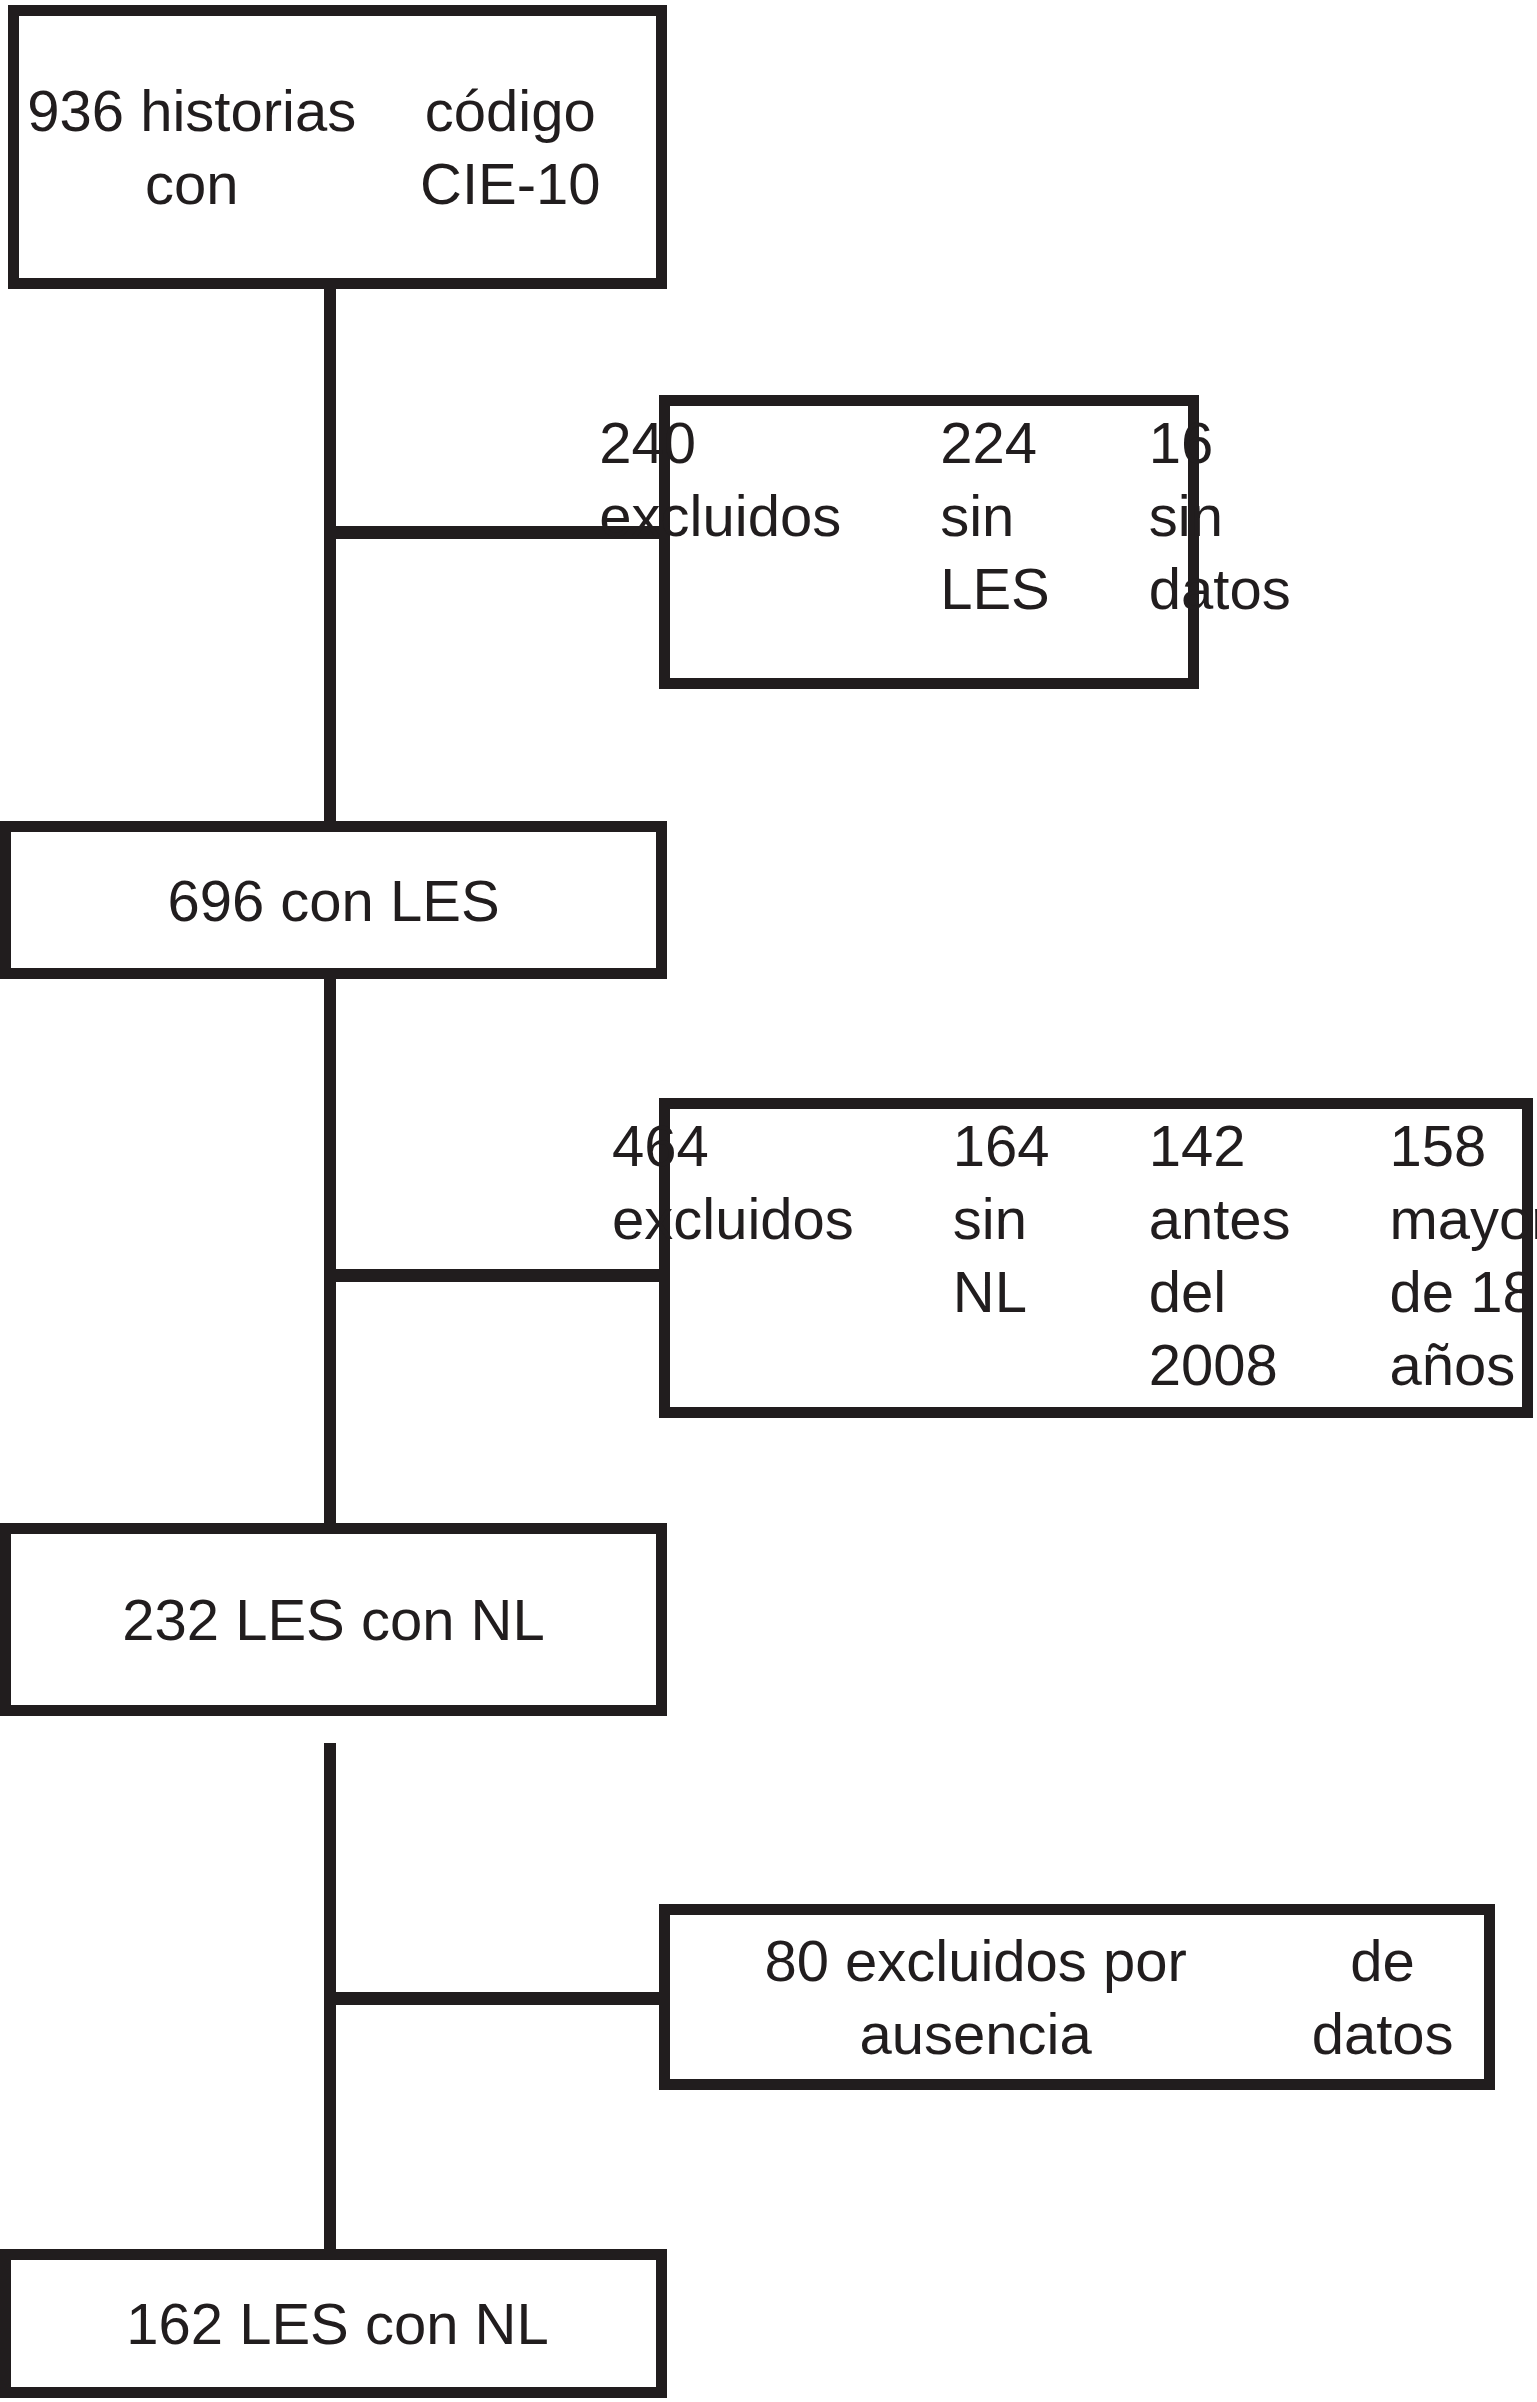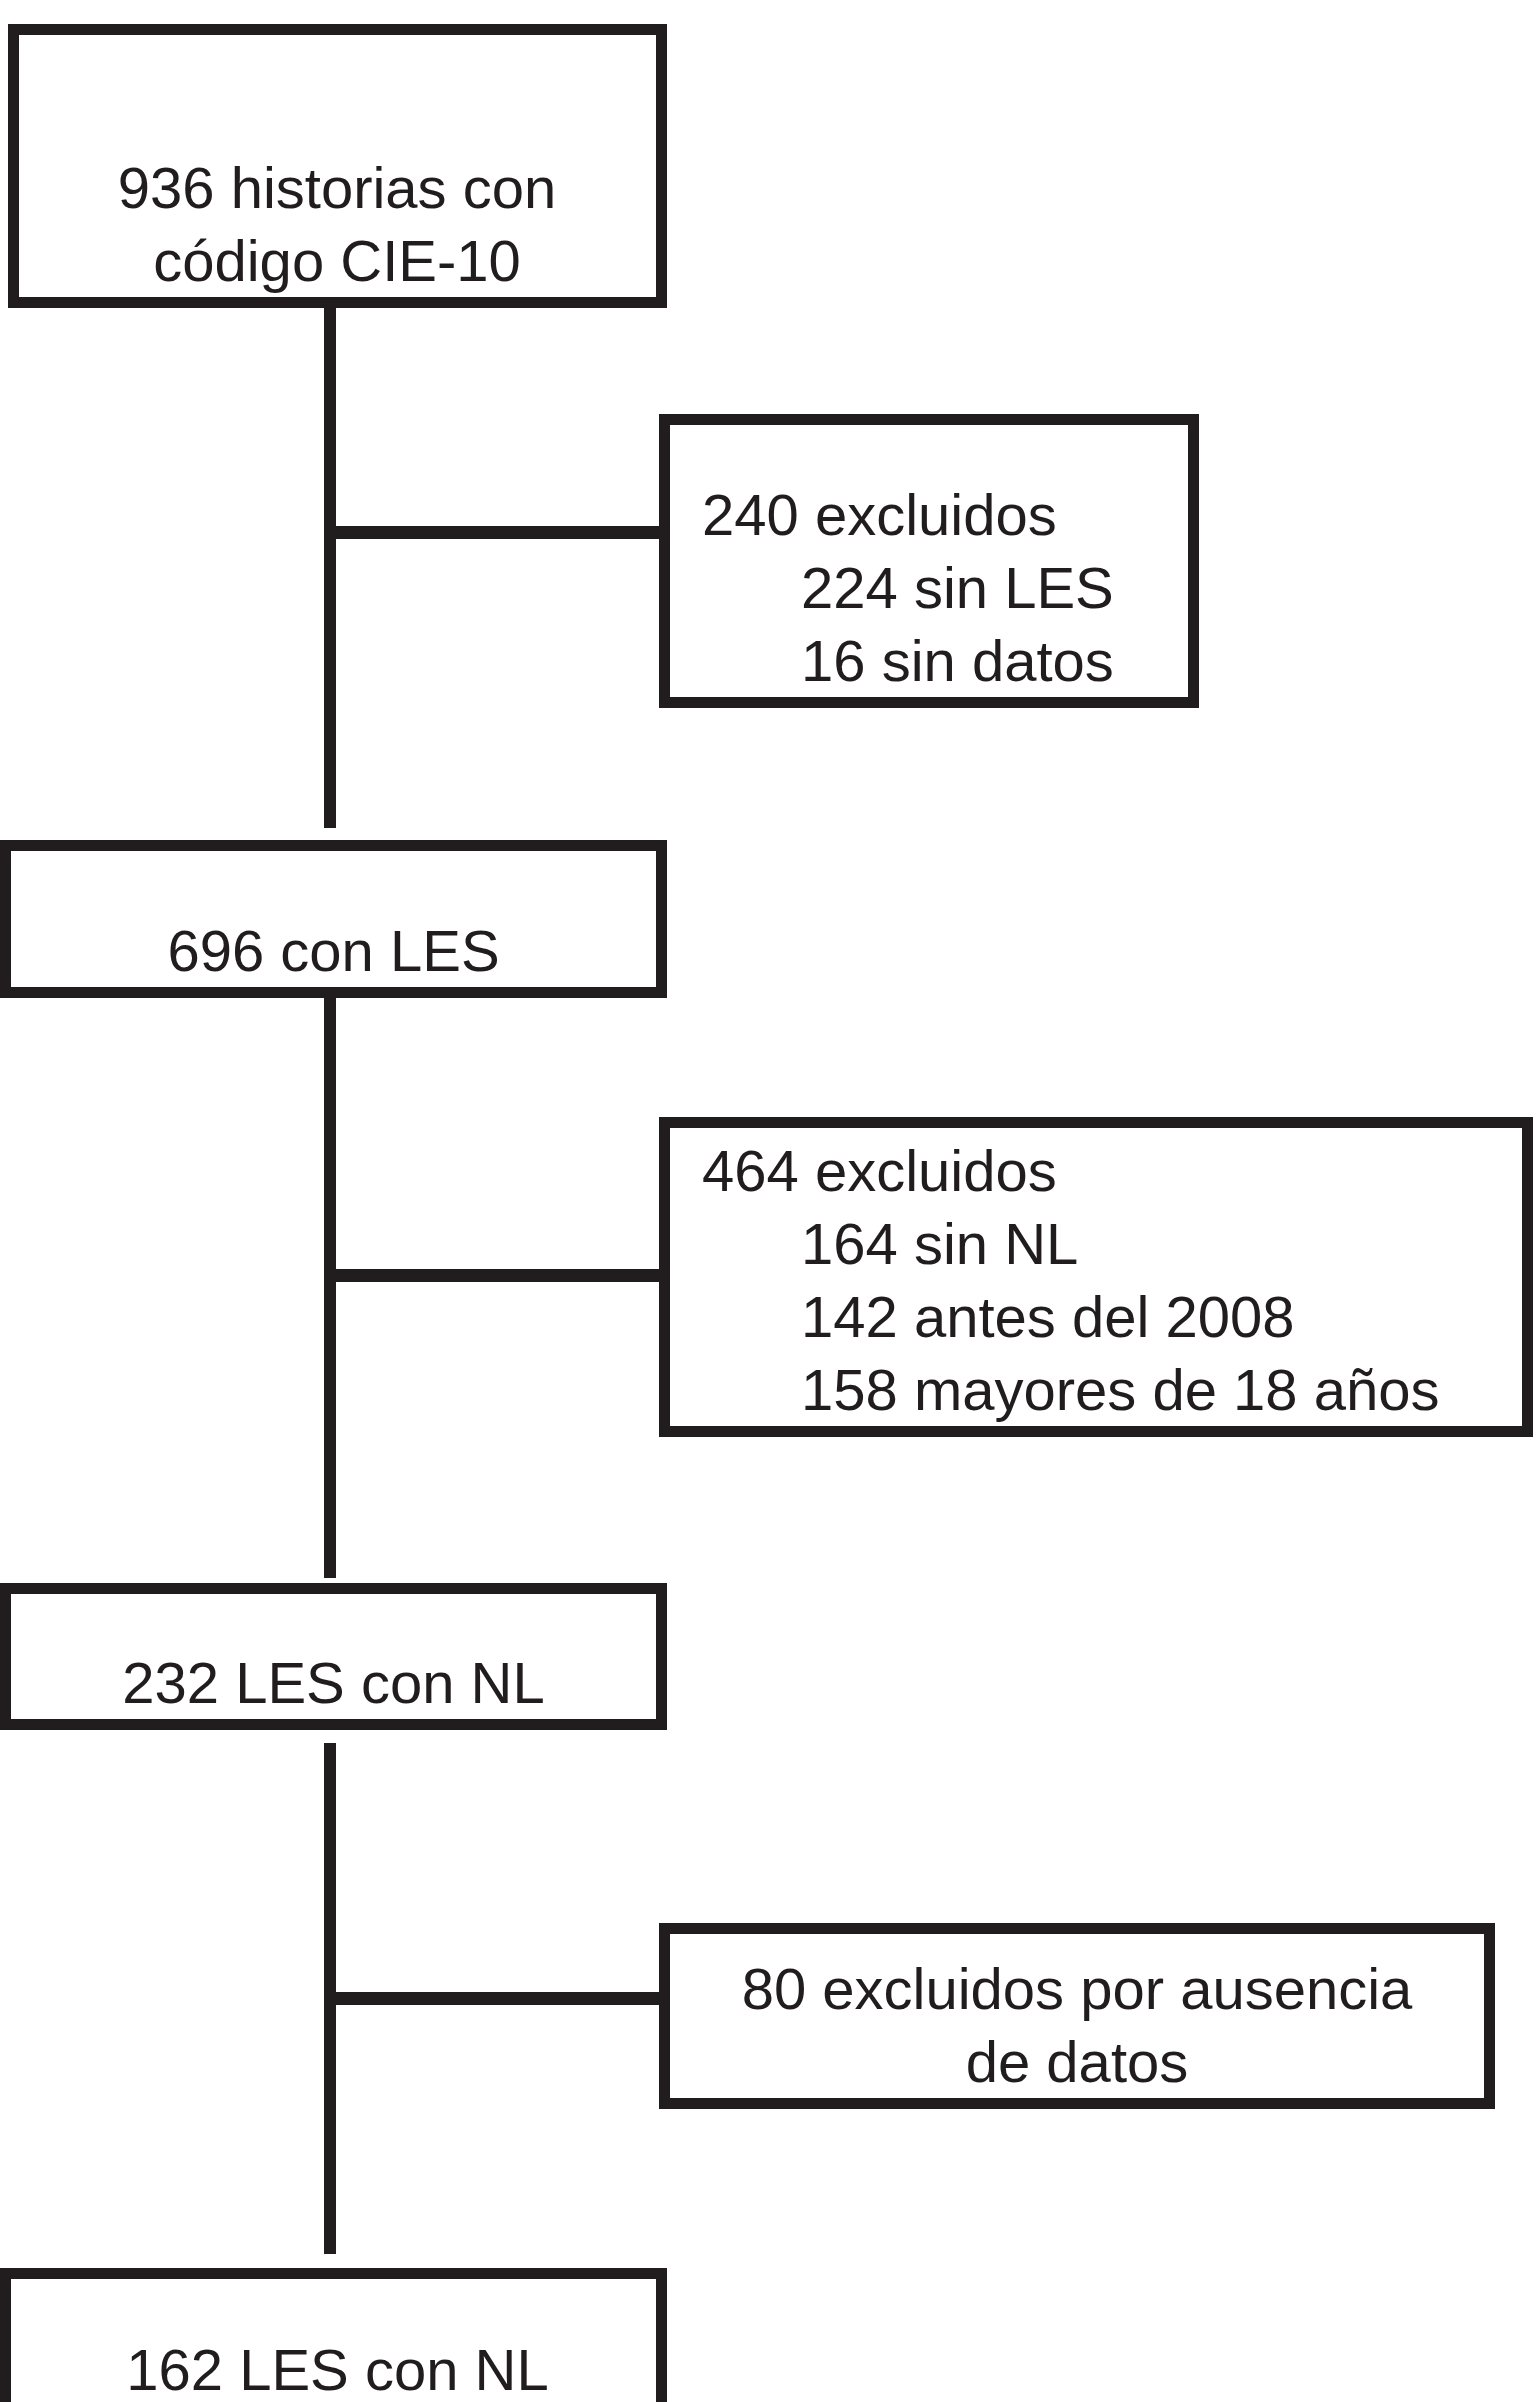--- a/index.html
+++ b/index.html
@@ -16,39 +16,37 @@
     color: var(--ink);
     font-size: 58px;
     line-height: 73px;
   }
 
   .box {
     position: absolute;
     border: 11.3px solid var(--ink);
     background: var(--paper);
     display: flex;
-    flex-direction: column;
-    justify-content: flex-end;
-    margin-top: 19px;
+    justify-content: center;
   }
 
   .box.centered { align-items: center; text-align: center; }
 
   .box.excl-list { align-items: flex-start; text-align: left; padding-left: 32px; }
   .box.excl-list .excl-item { margin-left: 99px; }
 
   .line {
     position: absolute;
     background: var(--ink);
   }
 
   
   .b-initial { left: 7.5px;   top: 4.7px;    width: 659px; height: 284px; }
   .b-les     { left: 0px;   top: 821px;  width: 667px; height: 158px; }
-  .b-lesnl   { left: 0px;   top: 1564px; width: 667px; height: 147px; }
+  .b-lesnl   { left: 0px;   top: 1523px; width: 667px; height: 193px; }
   .b-final   { left: 0px;   top: 2249px; width: 667px; height: 149px; padding-left: 8px; }
 
   
   .b-excl1   { left: 659px; top: 395px;  width: 540px; height: 294px; }
   .b-excl2   { left: 659px; top: 1098px; width: 874px; height: 320px; }
   .b-excl3   { left: 659px; top: 1904px; width: 836px; height: 186px; }
 
   
   .trunk-1  { left: 324px; top: 282px;  width: 12.2px;  height: 546px; }
   .trunk-2  { left: 324px; top: 975px; width: 12.2px;  height: 603px; }

